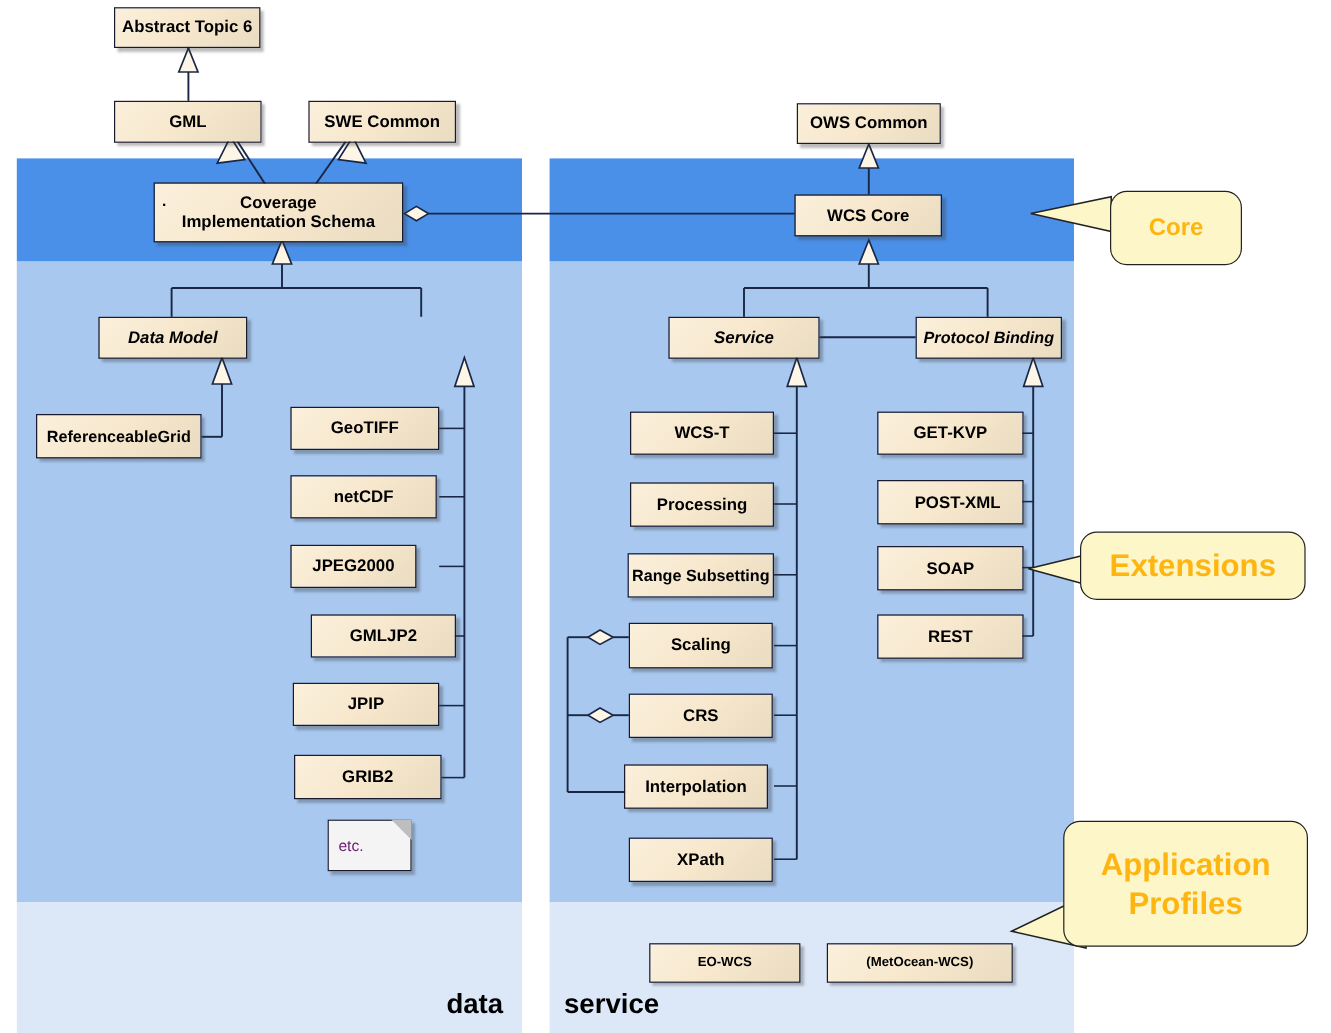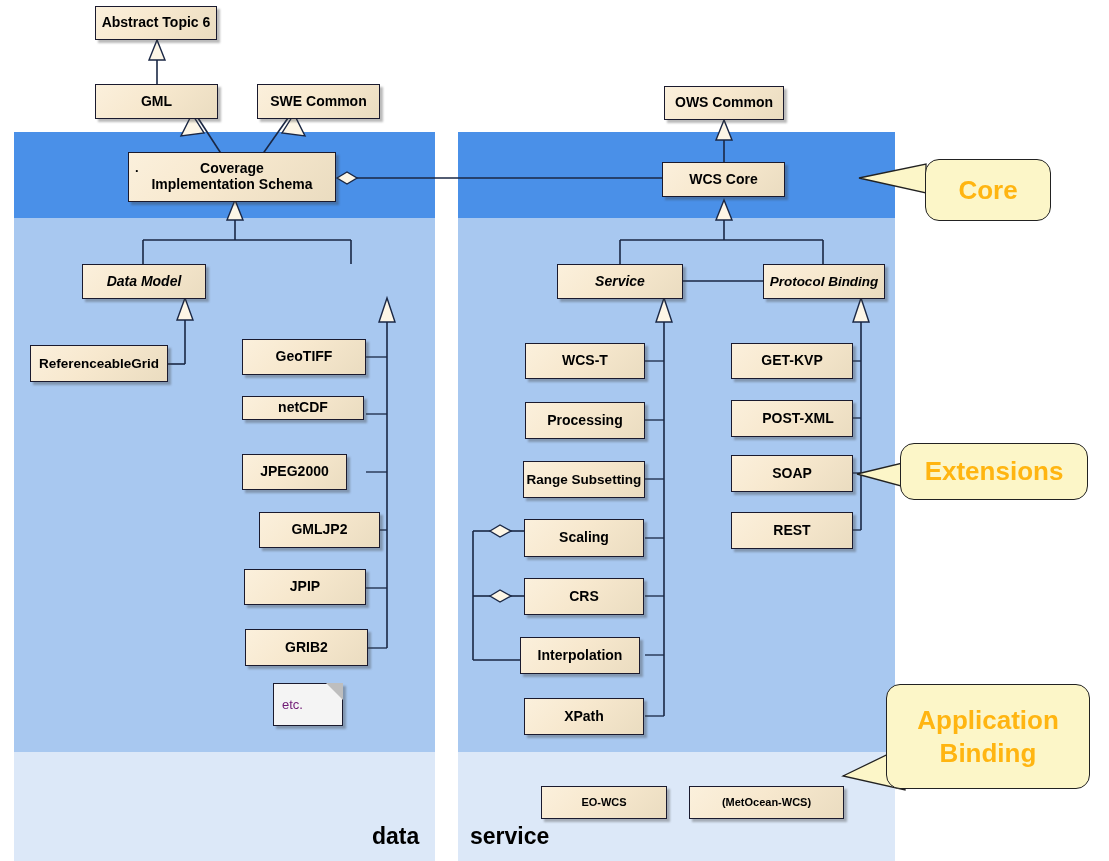--- a/index.html
+++ b/index.html
@@ -251,21 +251,21 @@
   </div>
 
 
   <div class="box" style="left:30px; top:345px; width:138px; height:37px; font-size:13.5px;">
     <span>ReferenceableGrid</span>
   </div>
 
   <div class="box" style="left:242px; top:339px; width:124px; height:36px;">
     <span>GeoTIFF</span>
   </div>
-  <div class="box" style="left:242px; top:396px; width:122px; height:24px;">
+  <div class="box" style="left:242px; top:396px; width:122px; height:36px;">
     <span>netCDF</span>
   </div>
   <div class="box" style="left:242px; top:454px; width:105px; height:36px;">
     <span>JPEG2000</span>
   </div>
   <div class="box" style="left:243px; top:512px; width:121px; height:36px;margin-left:16px;">
     <span>GMLJP2</span>
   </div>
   <div class="box" style="left:244px; top:569px; width:122px; height:36px;">
     <span>JPIP</span>
@@ -335,26 +335,26 @@
   <div class="col-caption" style="left:470px; top:823px;">
     <span>service</span>
   </div>
 
   <svg id="wires-top" xmlns="http://www.w3.org/2000/svg">
     <polygon points="859,178 926,164 926,193" fill="#FCF6C8" stroke="#222" stroke-width="1.3"></polygon>
     <polygon points="857,474 923,458 923,492" fill="#FCF6C8" stroke="#222" stroke-width="1.3"></polygon>
     <polygon points="843,776 905,746 905,790" fill="#FCF6C8" stroke="#222" stroke-width="1.3"></polygon>
   </svg>
 
-  <div class="callout" style="left:925px; top:159px; width:126px; height:62px; font-size:26px;">
+  <div class="callout" style="left:925px; top:159px; width:110px; height:62px; font-size:20px;">
     <span>Core</span>
   </div>
 
   <div class="callout" style="left:900px; top:443px; width:188px; height:57px; font-size:26px;">
     <span>Extensions</span>
   </div>
 
   <div class="callout" style="left:886px; top:684px; width:204px; height:105px; font-size:26px; flex-direction:column; line-height:1.25;">
     <span>Application</span>
-    <span>Binding</span>
+    <span>Profiles</span>
   </div>
 
 </div>
 
 </body></html>

